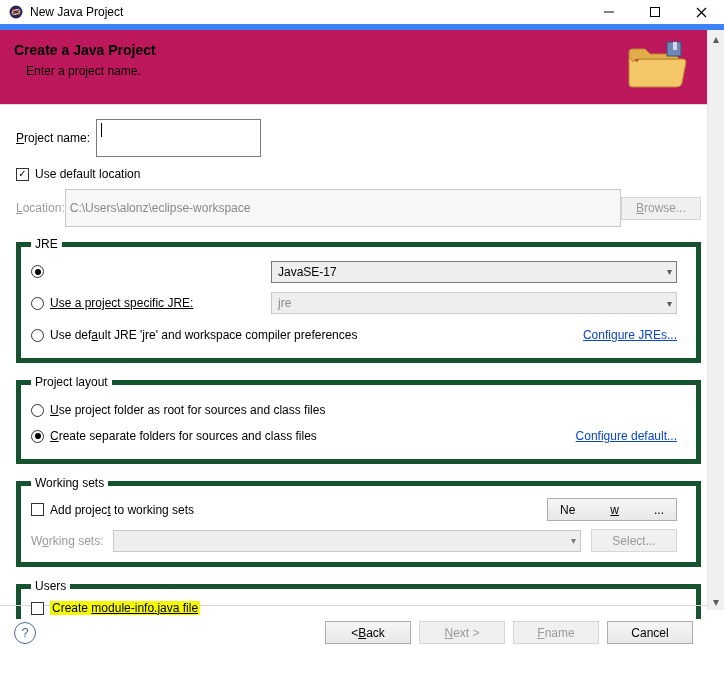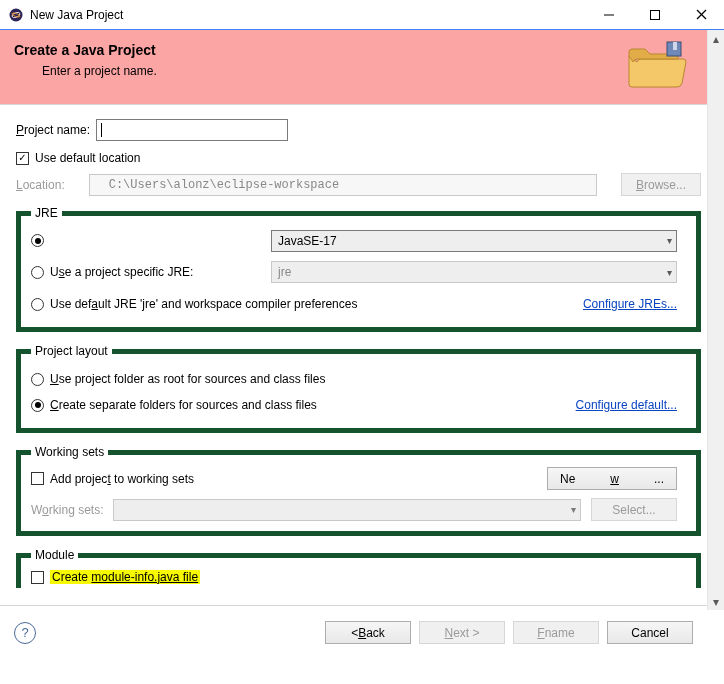--- a/index.html
+++ b/index.html
@@ -1,33 +1,33 @@
 <!DOCTYPE html>
 <html><head>
 <meta charset="utf-8">
 <style>
   * { box-sizing: border-box; font-family: "Segoe UI", Tahoma, sans-serif; font-size: 12px; }
   html,body { margin:0; padding:0; width:724px; height:684px; background:#fff; color:#000; overflow:hidden;}
-  .titlebar { height:30px; display:flex; align-items:center; padding:0 0 0 8px; background:#fff; border-bottom:1px solid #3b82f6;}
+  .titlebar { height:30px; display:flex; align-items:center; padding:0 0 0 8px; background:#fff; border-bottom:6px solid #3b82f6;}
   .titlebar .eclipse-icon { width:16px; height:16px; margin-right:6px; }
   .titlebar .title { flex:1; }
   .tb-btn { width:46px; height:30px; display:flex; align-items:center; justify-content:center;}
   .body { display:flex; }
   .content { flex:1; }
-  .header { background:#fca5a5; padding:10px 14px 14px 14px; display:flex; align-items:flex-start; border-bottom:1px solid #d8d8d8;}
+  .header { background:#be185d; padding:10px 14px 14px 14px; display:flex; align-items:flex-start; border-bottom:1px solid #d8d8d8;}
   .header-left { flex:1; }
   .header h1 { font-size:14px; font-weight:bold; margin:2px 0 6px 0;}
-  .header .sub { margin-left:28px;}
+  .header .sub { margin-left:12px;}
   .proj-icon { width:64px; height:50px; margin-right:6px; }
   .main { padding:14px 6px 0 16px; height:500px; }
   .scroll { width:17px; background:#f0f0f0; border-left:1px solid #e6e6e6; height:580px; position:relative;}
   .scroll .arrow { height:17px; display:flex; align-items:center; justify-content:center; color:#5a5a5a;}
   .row { display:flex; align-items:center; margin-bottom:10px; }
   .row label { margin-right:6px;}
-  input[type=text].field { flex:1; height:22px; border:1px solid #7a7a7a; padding:1px 19px; background:#fff;font-family:Liberation Mono, monospace; }
+  input[type=text].field { flex:1; height:38px; border:1px solid #7a7a7a; padding:1px 4px; background:#fff; }
   input[type=text].field.disabled { background:#f7f7f7; color:#888; border-color:#c9c9c9;}
   .chk { display:flex; align-items:center; gap:6px;}
   .chkbox { width:13px; height:13px; border:1px solid #333; display:inline-flex; align-items:center; justify-content:center; font-size:10px; line-height:1; background:#fff;}
   .btn { height:23px; min-width:80px; border:1px solid #adadad; background:linear-gradient(#f6f6f6,#e8e8e8); padding:0 12px; display:inline-flex; align-items:center; justify-content:center;}
   .btn.disabled { color:#9a9a9a; border-color:#d6d6d6; background:#f0f0f0;}
   fieldset { border:5px solid #14532d; margin:0 0 12px 0; padding:8px 19px 10px 10px;}
   legend { padding:0 4px; color:#000;}
   .radio { width:13px; height:13px; border:1px solid #333; border-radius:50%; display:inline-flex; align-items:center; justify-content:center; background:#fff;}
   .radio .dot { width:6px; height:6px; border-radius:50%; background:#000;}
   .opt { display:flex; align-items:center; gap:6px; margin:6px 0;}
@@ -102,21 +102,21 @@
     <div style="flex:1; position:relative;">
       <input type="text" class="field" value="" style="">
       <span class="caret" style="position:absolute; left:5px; top:4px;"></span>
     </div>
   </div>
 
   <div class="chk" style="margin-bottom:8px;">
     <span class="chkbox">✓</span>
     <span>Use default location</span>
   </div>
-  <div class="row" style="gap:24px;">
+  <div class="row" style="gap:0;">
     <span class="label-disabled"><span class="u">L</span><span>ocation:</span></span>
     <input type="text" class="field disabled" disabled="" value="C:\Users\alonz\eclipse-workspace" style="">
     <span class="btn disabled">
             <span class="u">B</span>
             <span>rowse...</span>
           </span>
   </div>
 
   <fieldset>
     <legend>JRE</legend>
@@ -125,21 +125,21 @@
         <span class="radio">
                 <span class="dot"></span>
               </span>
       </div>
       <div class="select">
         <span>JavaSE-17</span>
         <span class="chev">▾</span>
       </div>
     </div>
     <div class="grp-row" style="margin-bottom:6px;">
-      <div class="opt" style="width:230px;">
+      <div class="opt" style="width:230px;text-decoration:underline;">
         <span class="radio"></span>
         <span><span>U</span><span class="u">s</span><span>e a project specific JRE:</span></span>
       </div>
       <div class="select disabled">
         <span>jre</span>
         <span class="chev">▾</span>
       </div>
     </div>
     <div class="grp-row">
       <div class="opt">
@@ -184,21 +184,21 @@
     <div class="grp-row">
       <span class="label-disabled"><span>W</span><span class="u">o</span><span>rking sets:</span></span>
       <div class="ws-select">
               <span class="chev">▾</span>
             </div>
       <span class="btn disabled" style="min-width:86px;">Select...</span>
     </div>
   </fieldset>
 
   <fieldset style="border-bottom:none; margin-bottom:0; padding-bottom:4px;">
-    <legend>Module</legend>
+    <legend>Users</legend>
     <div class="chk">
       <span class="chkbox"></span>
       <span class="highlight"><span>Create </span><span class="u">module-info.java file</span></span>
     </div>
   </fieldset>
 </div>
 
 <div class="footer">
   <div class="help">?</div>
   <div class="spacer"></div>

